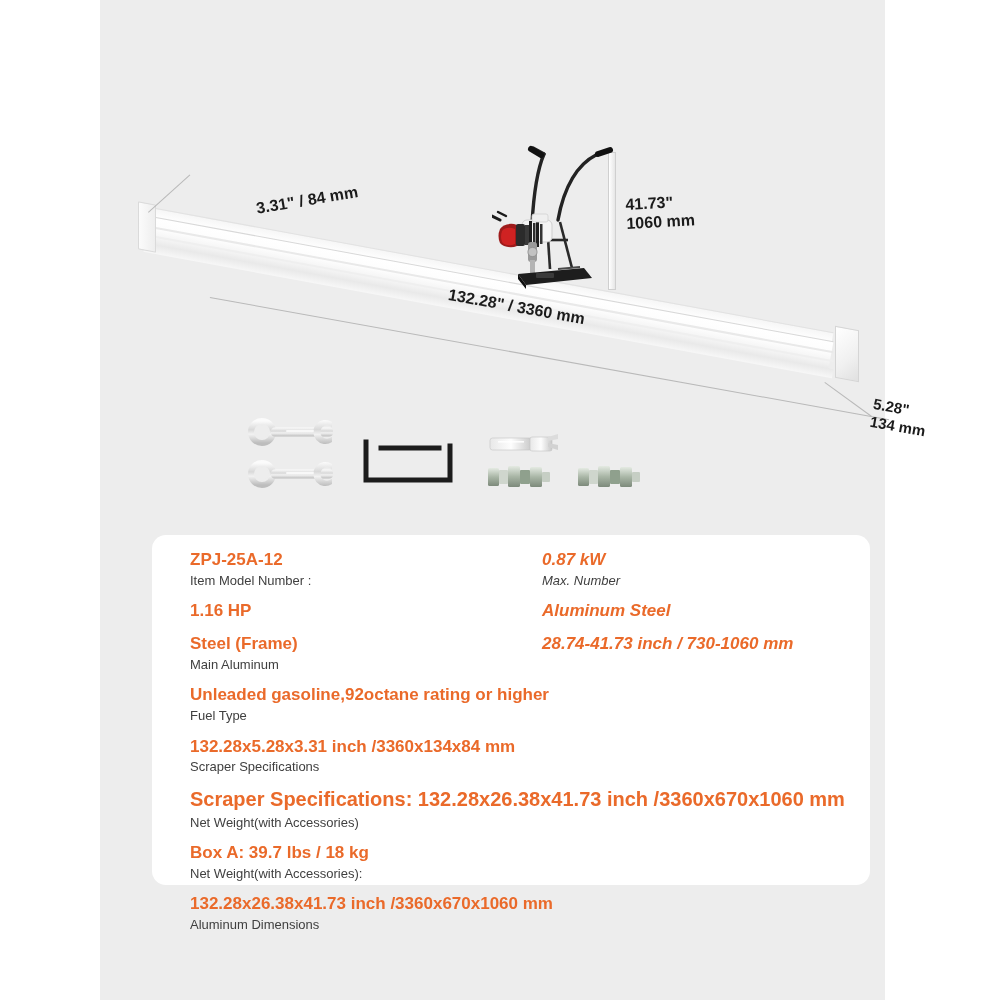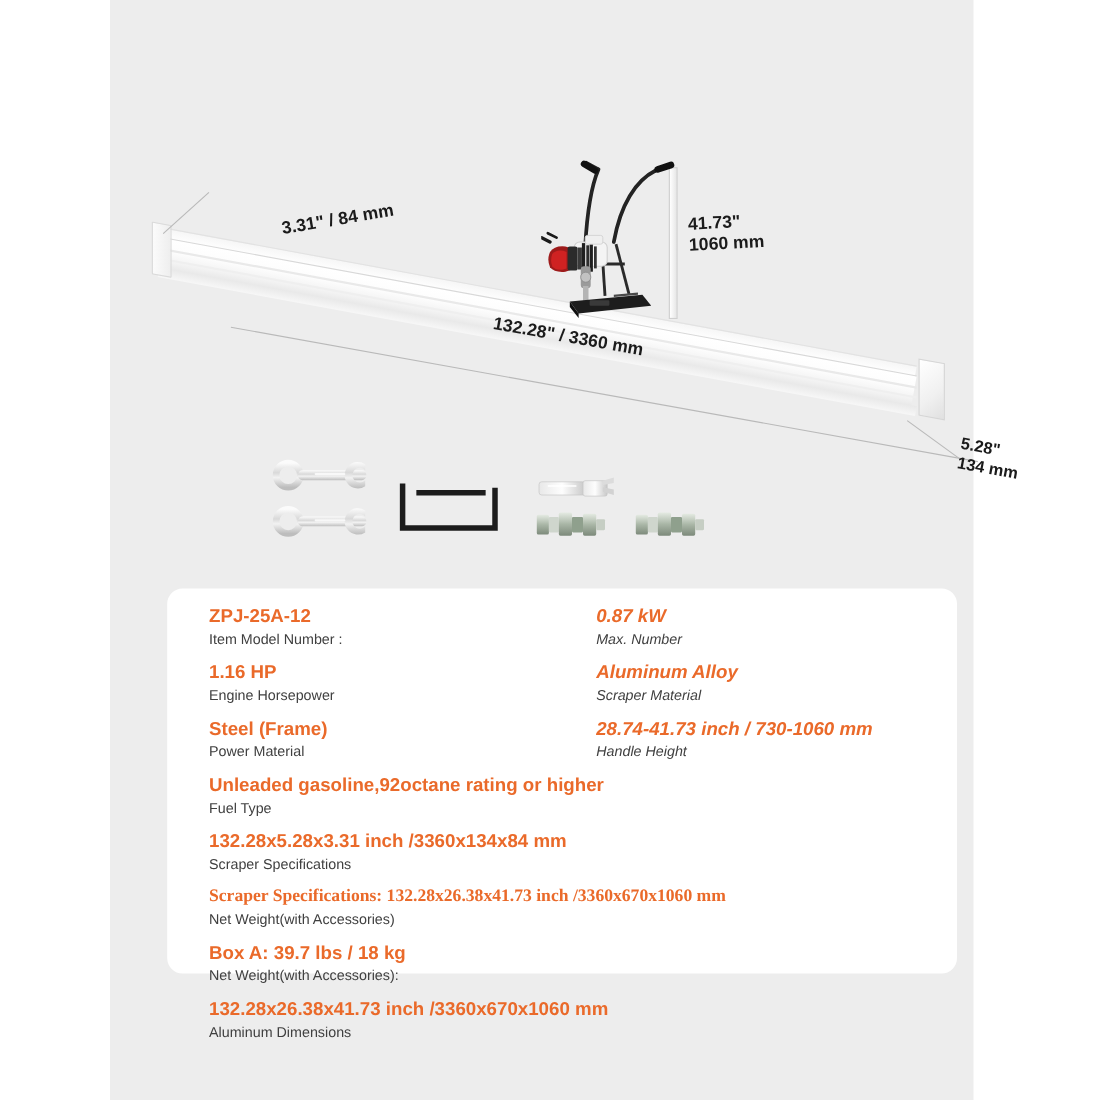--- a/index.html
+++ b/index.html
@@ -151,21 +151,21 @@
   }
   .spec-col { flex: 0 0 352px; }
   .spec-col.wide { flex: 1 1 auto; font-style: italic; }
   .sv {
     color: #ea6a2a;
     font-weight: bold;
     font-size: 17px;
     line-height: 1.28;
     white-space: nowrap;
   }
-  .sv.sm { font-size: 16px; font-family: Liberation Serif, serif; }
+  .sv.sm { font-size: 20px; }
   .sl {
     color: #404040;
     font-size: 13px;
     line-height: 1.35;
     margin-top: 1px;
     white-space: nowrap;
   }
   .inline-pair { display: flex; gap: 24px; }
 </style>
 </head>
@@ -338,36 +338,33 @@
       </div>
       <div class="spec-col wide">
         <div class="sv">0.87 kW</div>
         <div class="sl">Max. Number</div>
       </div>
     </div>
 
     <div class="spec-grid">
       <div class="spec-col">
         <div class="sv">1.16 HP</div>
-        <div class="sl">Engine Horsepower</div>
       </div>
       <div class="spec-col wide">
-        <div class="sv">Aluminum Alloy</div>
-        <div class="sl">Scraper Material</div>
+        <div class="sv">Aluminum Steel</div>
       </div>
     </div>
 
     <div class="spec-grid">
       <div class="spec-col">
         <div class="sv">Steel (Frame)</div>
-        <div class="sl">Power Material</div>
+        <div class="sl">Main Aluminum</div>
       </div>
       <div class="spec-col wide">
         <div class="sv">28.74-41.73 inch / 730-1060 mm</div>
-        <div class="sl">Handle Height</div>
       </div>
     </div>
 
     <div class="spec-row">
       <div class="sv">Unleaded gasoline,92octane rating or higher</div>
       <div class="sl">Fuel Type</div>
     </div>
 
     <div class="spec-row">
       <div class="sv">132.28x5.28x3.31 inch /3360x134x84 mm</div>

